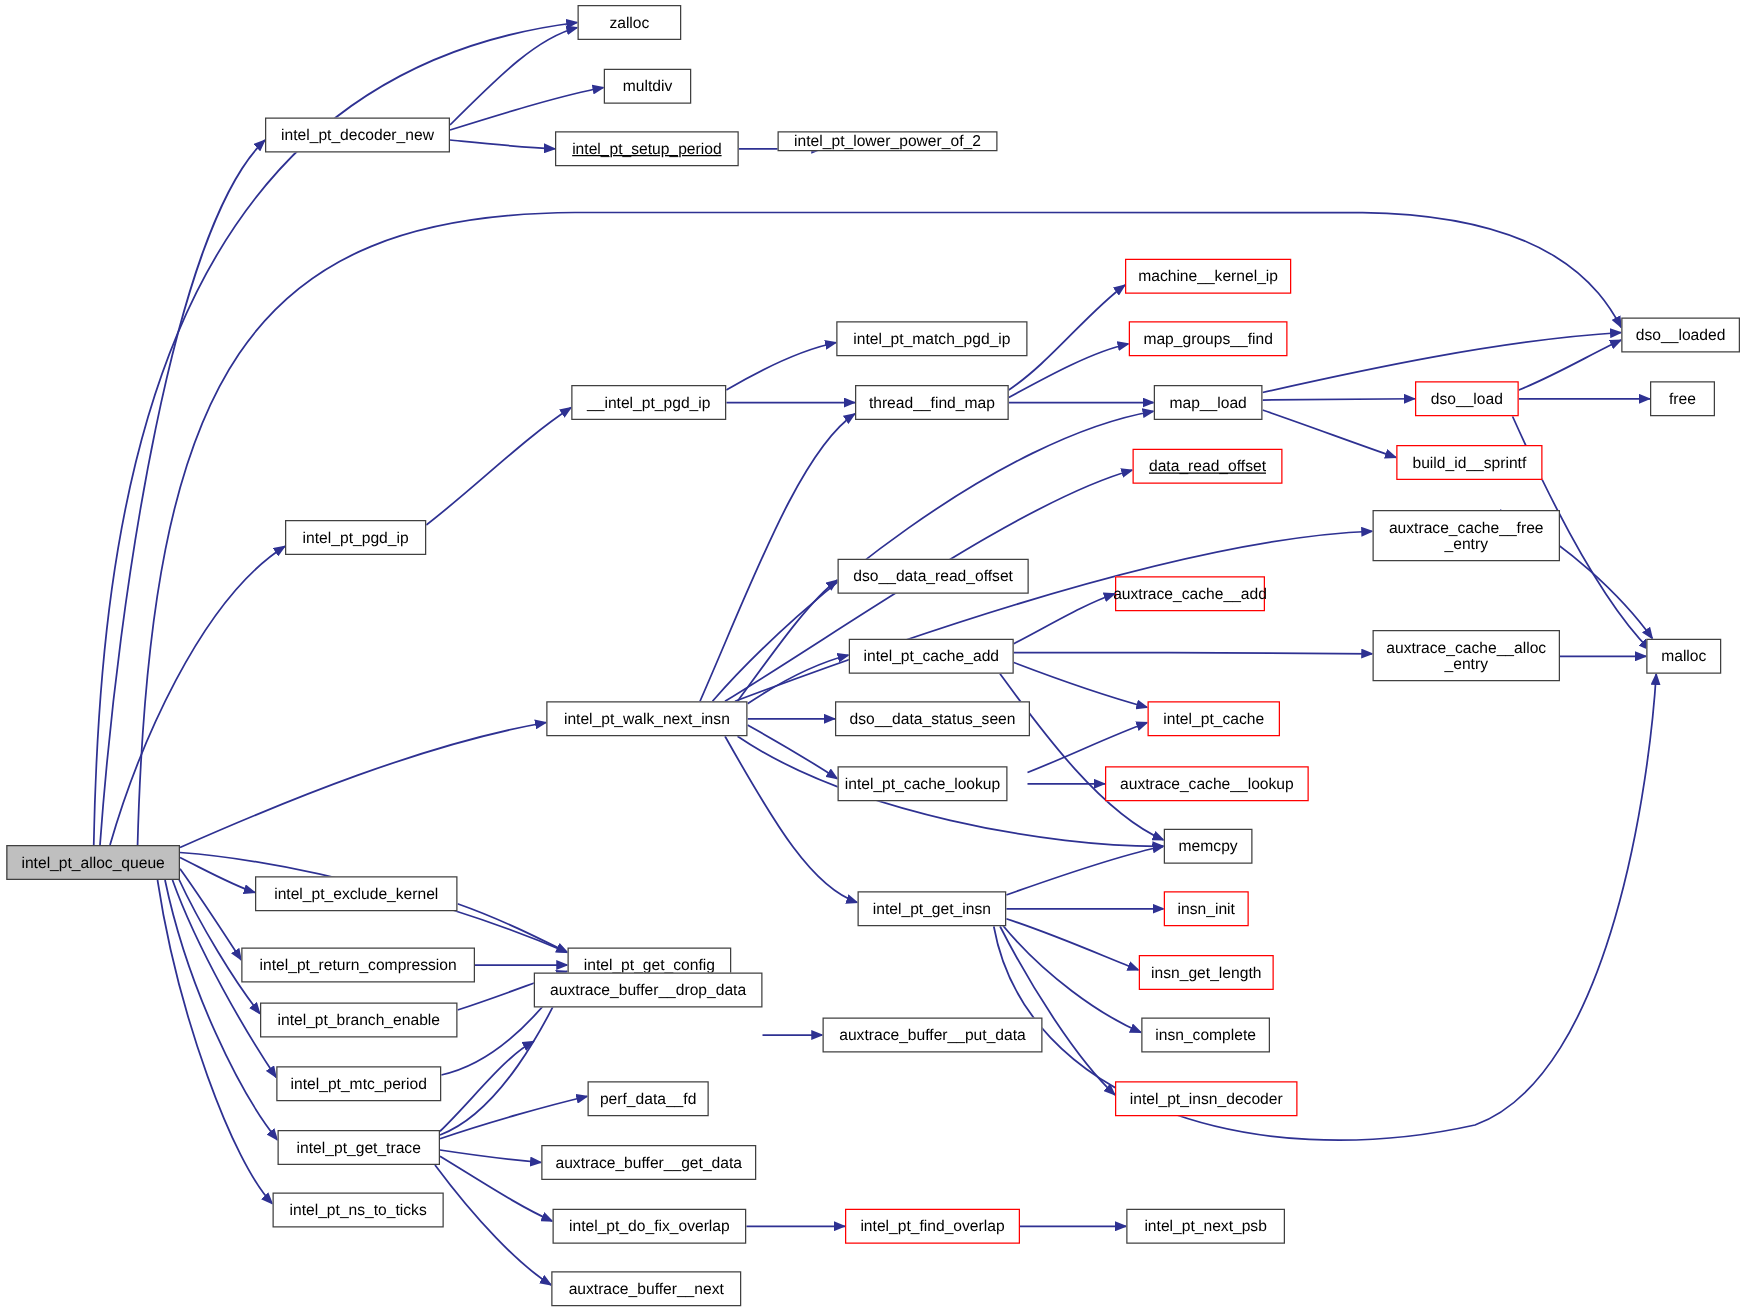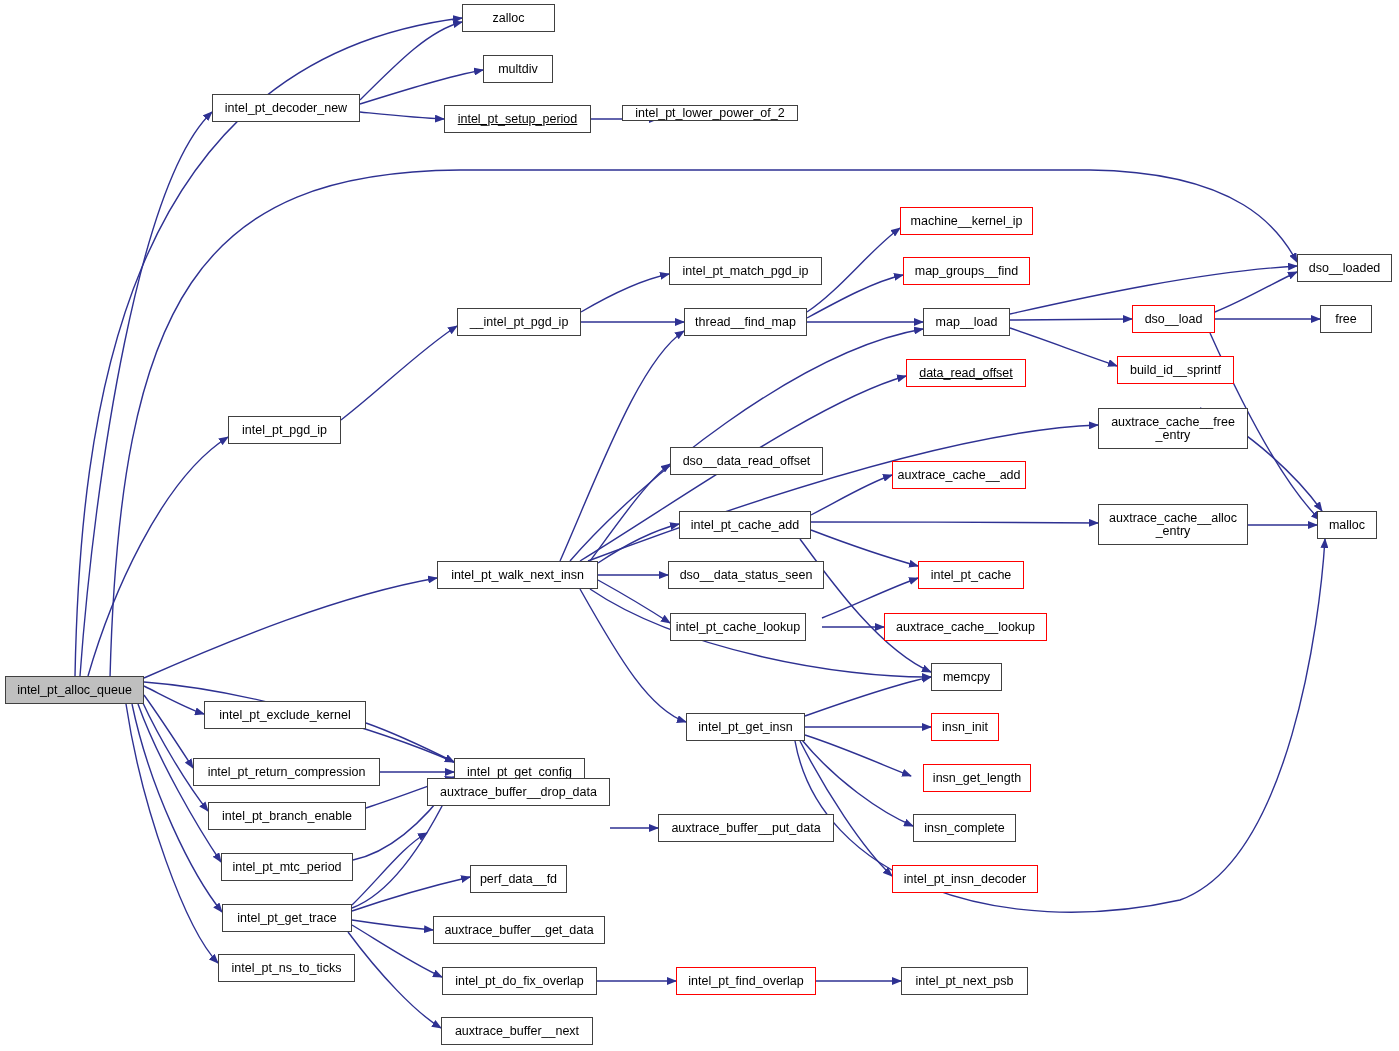--- a/index.html
+++ b/index.html
@@ -117,58 +117,58 @@
         <path d="M 352,905 C 378,880 404,845 427,833" marker-end="url(#ah)"></path>
         <path d="M 352,911 C 390,898 440,884 470,877" marker-end="url(#ah)"></path>
         <path d="M 352,920 C 385,925 410,928 433,930" marker-end="url(#ah)"></path>
         <path d="M 352,925 C 385,945 415,965 442,977" marker-end="url(#ah)"></path>
         <path d="M 348,932 C 380,975 415,1012 441,1028" marker-end="url(#ah)"></path>
         <path d="M 610,828 L 658,828" marker-end="url(#ah)"></path>
         <path d="M 597,981 L 676,981" marker-end="url(#ah)"></path>
         <path d="M 816,981 L 901,981" marker-end="url(#ah)"></path>
       </g>
   </svg>
-<div class="node" style="left: 462px; top: 4px; width: 93px; height: 28px;">zalloc</div>
+<div class="node" style="left: 462px; top: 4px; width: 83px; height: 28px;">zalloc</div>
     <div class="node" style="left: 483px; top: 55px; width: 70px; height: 28px;">multdiv</div>
     <div class="node" style="left: 212px; top: 94px; width: 148px; height: 28px;">intel_pt_decoder_new</div>
     <div class="node" style="left: 444px; top: 105px; width: 147px; height: 28px; text-decoration: underline;">intel_pt_setup_period</div>
     <div class="node" style="left: 622px; top: 105px; width: 176px; height: 16px;">intel_pt_lower_power_of_2</div>
     <div class="node red" style="left: 900px; top: 207px; width: 133px; height: 28px;">machine__kernel_ip</div>
     <div class="node" style="left: 1297px; top: 254px; width: 95px; height: 28px;">dso__loaded</div>
     <div class="node red" style="left: 903px; top: 257px; width: 127px; height: 28px;">map_groups__find</div>
     <div class="node" style="left: 669px; top: 257px; width: 153px; height: 28px;">intel_pt_match_pgd_ip</div>
     <div class="node" style="left: 457px; top: 308px; width: 124px; height: 28px;">__intel_pt_pgd_ip</div>
     <div class="node" style="left: 684px; top: 308px; width: 123px; height: 28px;">thread__find_map</div>
     <div class="node" style="left: 923px; top: 308px; width: 87px; height: 28px;">map__load</div>
     <div class="node red" style="left: 1132px; top: 305px; width: 83px; height: 28px;">dso__load</div>
     <div class="node" style="left: 1320px; top: 305px; width: 52px; height: 28px;">free</div>
     <div class="node red" style="left: 906px; top: 359px; width: 120px; height: 28px; text-decoration: underline;">data_read_offset</div>
     <div class="node red" style="left: 1117px; top: 356px; width: 117px; height: 28px;">build_id__sprintf</div>
     <div class="node" style="left: 1098px; top: 408px; width: 150px; height: 41px;">auxtrace_cache__free
 _entry</div>
     <div class="node" style="left: 228px; top: 416px; width: 113px; height: 28px;">intel_pt_pgd_ip</div>
     <div class="node" style="left: 670px; top: 447px; width: 153px; height: 28px;">dso__data_read_offset</div>
-    <div class="node red" style="left: 892px; top: 461px; width: 134px; height: 28px;">auxtrace_cache__add</div>
+    <div class="node red" style="left: 892px; top: 461px; width: 120px; height: 28px;">auxtrace_cache__add</div>
     <div class="node" style="left: 1098px; top: 504px; width: 150px; height: 41px;">auxtrace_cache__alloc
 _entry</div>
     <div class="node" style="left: 679px; top: 511px; width: 132px; height: 28px;">intel_pt_cache_add</div>
     <div class="node" style="left: 1317px; top: 511px; width: 60px; height: 28px;">malloc</div>
     <div class="node" style="left: 437px; top: 561px; width: 161px; height: 28px;">intel_pt_walk_next_insn</div>
     <div class="node" style="left: 668px; top: 561px; width: 156px; height: 28px;">dso__data_status_seen</div>
     <div class="node red" style="left: 918px; top: 561px; width: 106px; height: 28px;">intel_pt_cache</div>
     <div class="node" style="left: 670px; top: 613px; width: 136px; height: 28px;">intel_pt_cache_lookup</div>
     <div class="node red" style="left: 884px; top: 613px; width: 163px; height: 28px;">auxtrace_cache__lookup</div>
     <div class="node" style="left: 931px; top: 663px; width: 71px; height: 28px;">memcpy</div>
     <div class="node root" style="left: 5px; top: 676px; width: 139px; height: 28px;">intel_pt_alloc_queue</div>
     <div class="node" style="left: 204px; top: 701px; width: 162px; height: 28px;">intel_pt_exclude_kernel</div>
     <div class="node" style="left: 686px; top: 713px; width: 119px; height: 28px;">intel_pt_get_insn</div>
     <div class="node red" style="left: 931px; top: 713px; width: 68px; height: 28px;">insn_init</div>
     <div class="node" style="left: 193px; top: 758px; width: 187px; height: 28px;">intel_pt_return_compression</div>
     <div class="node" style="left: 454px; top: 758px; width: 131px; height: 28px;">intel_pt_get_config</div>
-    <div class="node red" style="left: 911px; top: 764px; width: 108px; height: 28px; margin-left: 12px;">insn_get_length</div>
+    <div class="node red" style="left: 911px; top: 764px; width: 108px; height: 28px;">insn_get_length</div>
     <div class="node" style="left: 208px; top: 802px; width: 158px; height: 28px;">intel_pt_branch_enable</div>
     <div class="node" style="left: 427px; top: 778px; width: 183px; height: 28px;">auxtrace_buffer__drop_data</div>
     <div class="node" style="left: 658px; top: 814px; width: 176px; height: 28px;">auxtrace_buffer__put_data</div>
     <div class="node" style="left: 913px; top: 814px; width: 103px; height: 28px;">insn_complete</div>
     <div class="node" style="left: 221px; top: 853px; width: 132px; height: 28px;">intel_pt_mtc_period</div>
     <div class="node" style="left: 470px; top: 865px; width: 97px; height: 28px;">perf_data__fd</div>
     <div class="node red" style="left: 892px; top: 865px; width: 146px; height: 28px;">intel_pt_insn_decoder</div>
     <div class="node" style="left: 222px; top: 904px; width: 130px; height: 28px;">intel_pt_get_trace</div>
     <div class="node" style="left: 433px; top: 916px; width: 172px; height: 28px;">auxtrace_buffer__get_data</div>
     <div class="node" style="left: 442px; top: 967px; width: 155px; height: 28px;">intel_pt_do_fix_overlap</div>

